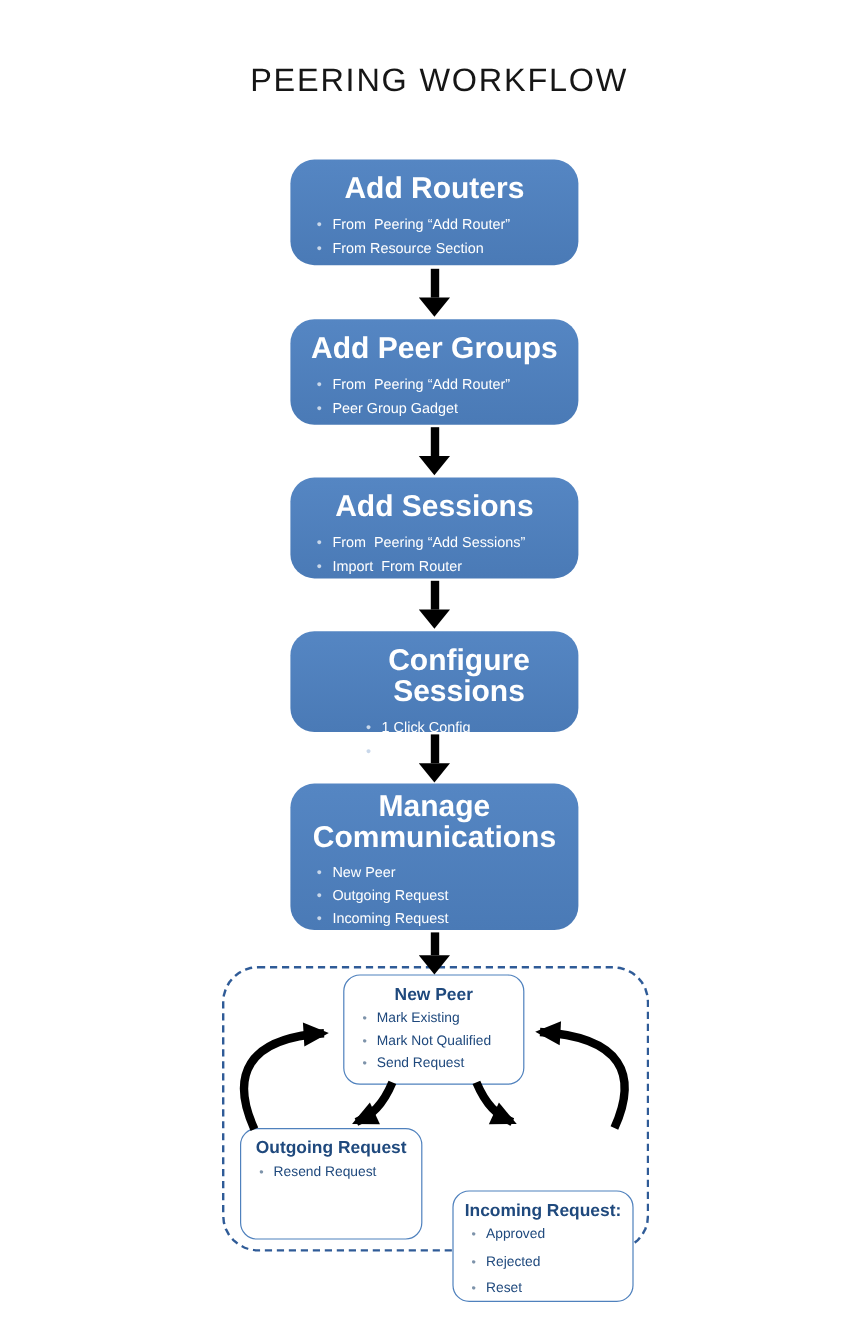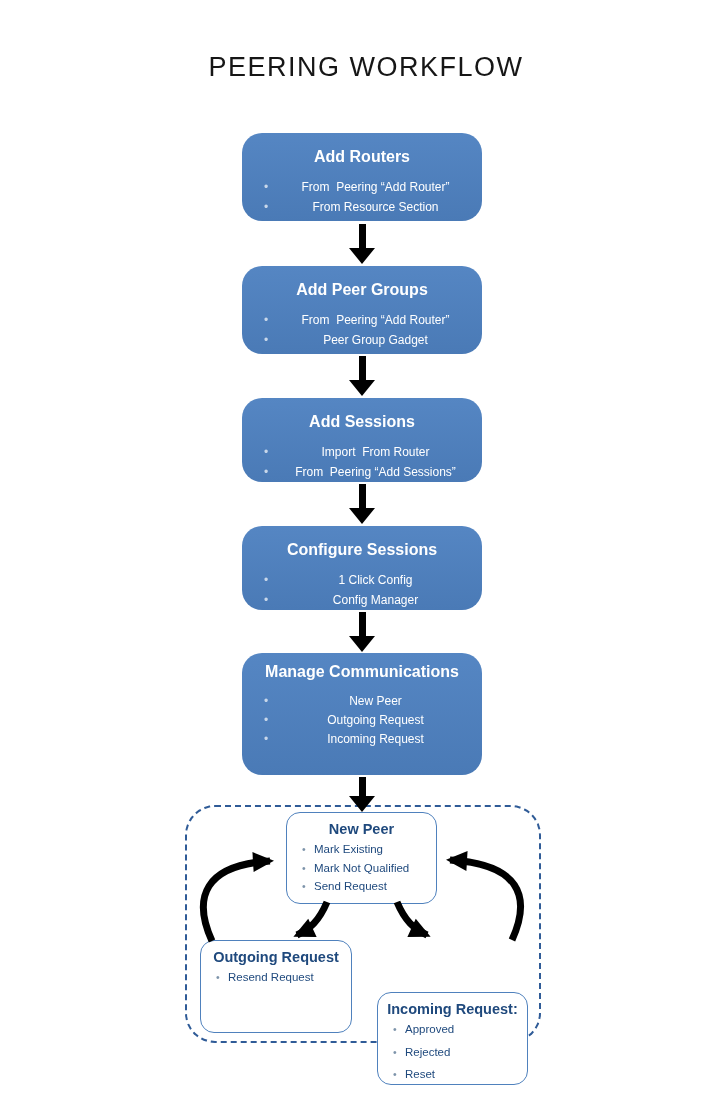--- a/index.html
+++ b/index.html
@@ -12,25 +12,25 @@
     text-align:center; font-size:27px; font-weight:400;
     letter-spacing:1.5px; color:#161616;
   }
   
   .flow-box {
     position:absolute; left:242px; width:240px; box-sizing:border-box;
     background:linear-gradient(#5586c3,#4a7ab6); border-radius:20px;
     color:#ffffff;
   }
   .flow-box .heading {
-    font-weight:bold; font-size:16px; line-height:26px; text-align:center;
+    font-weight:bold; font-size:25px; line-height:26px; text-align:center;
     padding:11px 8px 0 8px;
   }
   .flow-bullets {
-    list-style:none; margin:7px 0 0 0; padding:0 8px 0 22px; font-size:12px;text-align:center;
+    list-style:none; margin:7px 0 0 0; padding:0 8px 0 22px; font-size:12px;
   }
   .flow-bullets li {
     position:relative; padding-left:13px; line-height:20px; white-space:pre-wrap;
   }
   .flow-bullets li::before {
     content:"\2022"; position:absolute; left:0; top:0; color:#c8d7ea; font-size:12px;
   }
   .fb5 .heading { padding-top:6px; }
   .fb5 .flow-bullets li { line-height:19px; }
   
@@ -110,31 +110,31 @@
   </div>
 
   <div class="arrow-down a2">
     <div class="shaft"></div>
       <div class="head"></div>
   </div>
 
   <div class="flow-box" style="top:398px; height:84px;">
     <div class="heading">Add Sessions</div>
     <ul class="flow-bullets">
+      <li>From  Peering “Add Sessions”</li>
       <li>Import  From Router</li>
-      <li>From  Peering “Add Sessions”</li>
     </ul>
   </div>
 
   <div class="arrow-down a3">
     <div class="shaft"></div>
       <div class="head"></div>
   </div>
 
-  <div class="flow-box" style="top:526px; height:84px;">
+  <div class="flow-box" style="top:526px; height:84px;padding-left:41px;">
     <div class="heading">Configure Sessions</div>
     <ul class="flow-bullets">
       <li>1 Click Config</li>
       <li>Config Manager</li>
     </ul>
   </div>
 
   <div class="arrow-down a4">
     <div class="shaft"></div>
       <div class="head"></div>

